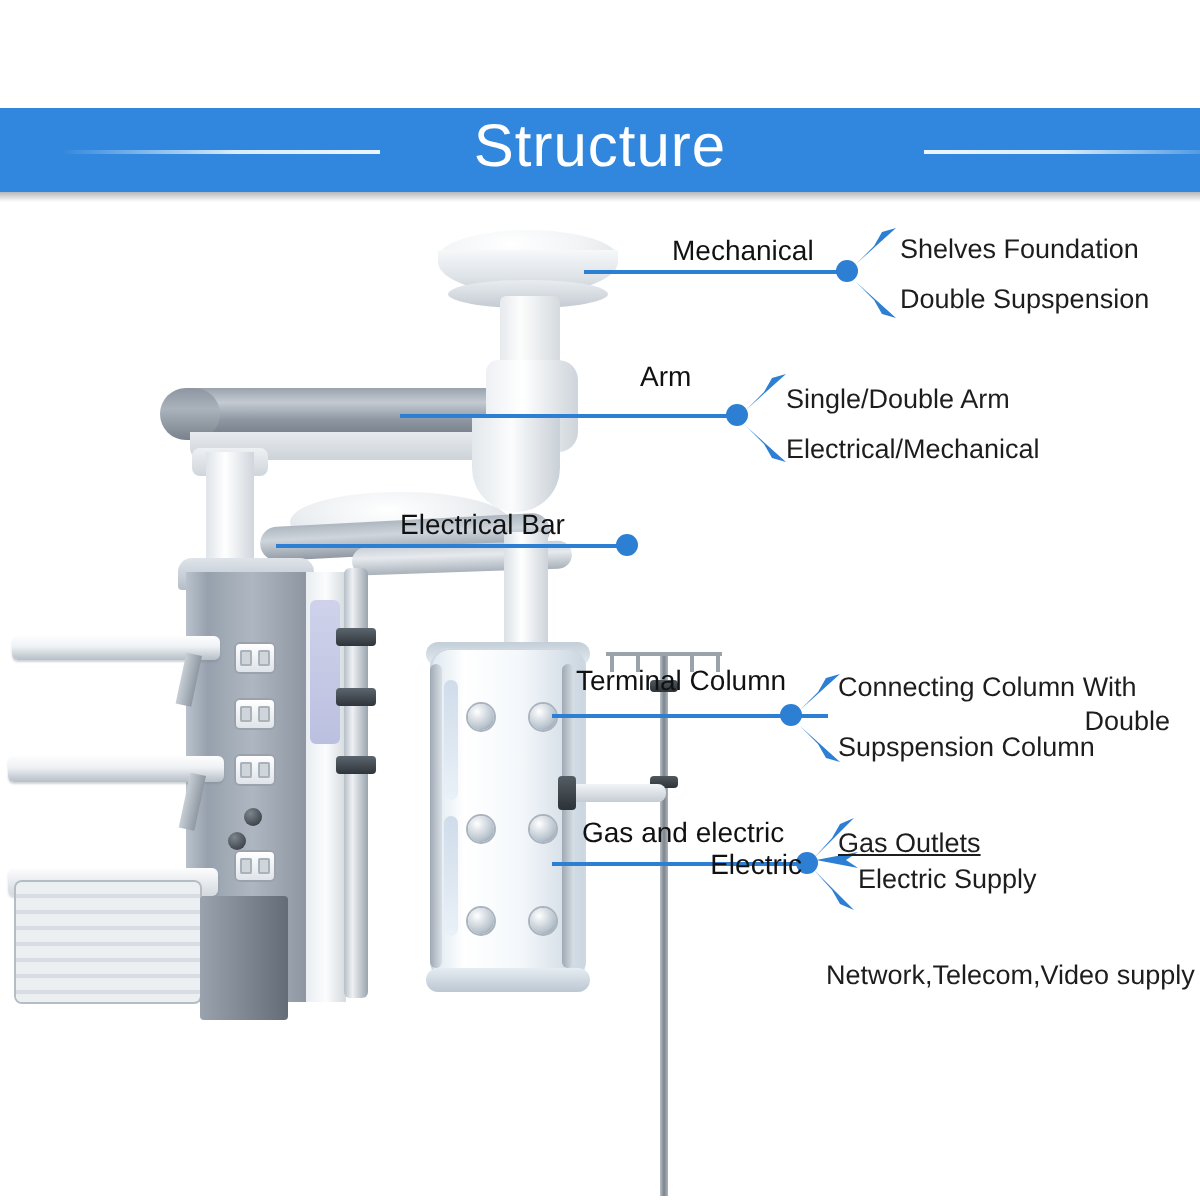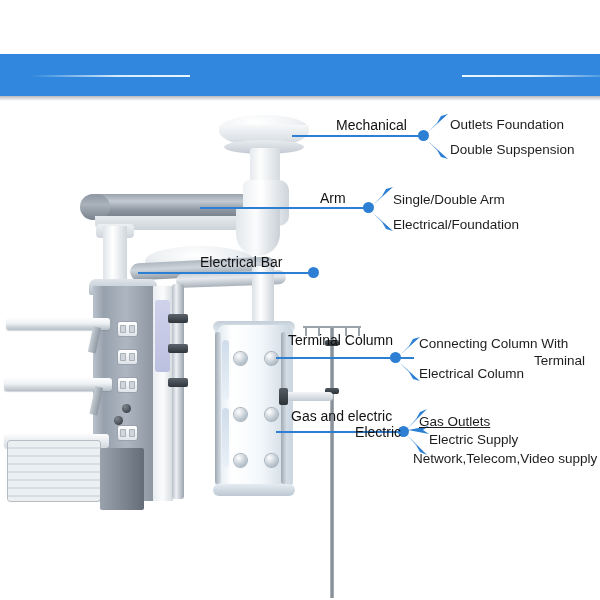--- a/index.html
+++ b/index.html
@@ -227,20 +227,21 @@
 </style>
 </head>
 <body>
 
 <div id="stage">
 
   <div class="banner"></div>
   <div class="banner-shadow"></div>
   <div class="banner-rule rule-left"></div>
   <div class="banner-rule rule-right"></div>
+  <div class="banner-title">Structure</div>
 
   <div class="art">
 
     <div class="found-disc"></div>
     <div class="found-body"></div>
     <div class="found-ring"></div>
     <div class="found-neck"></div>
 
     <div class="arm-bar"></div>
     <div class="arm-bar-cap"></div>
@@ -309,71 +310,71 @@
   <div>
     <div class="cline" style="left:292px;top:135px;width:131px;"></div>
     <div class="cdot" style="left:418px;top:130px;"></div>
     <svg class="arrowsvg" style="left:427px;top:113px;" width="22" height="20" viewBox="0 0 22 20">
       <path d="M1 19 L21 1 L14 3 L10 10 Z" fill="#2d7fd4"></path>
     </svg>
     <svg class="arrowsvg" style="left:427px;top:140px;" width="22" height="20" viewBox="0 0 22 20">
       <path d="M1 1 L21 19 L14 17 L10 10 Z" fill="#2d7fd4"></path>
     </svg>
     <div class="lbl-anchor" style="left:336px;top:117px;">Mechanical</div>
-    <div class="ctext" style="left:450px;top:117px;">Outlets Foundation</div>
+    <div class="ctext" style="left:450px;top:117px;">Shelves Foundation</div>
     <div class="ctext" style="left:450px;top:142px;">Double Supspension</div>
   </div>
 
   <div>
     <div class="cline" style="left:200px;top:207px;width:168px;"></div>
     <div class="cdot" style="left:363px;top:202px;"></div>
     <svg class="arrowsvg" style="left:372px;top:186px;" width="22" height="20" viewBox="0 0 22 20">
       <path d="M1 19 L21 1 L14 3 L10 10 Z" fill="#2d7fd4"></path>
     </svg>
     <svg class="arrowsvg" style="left:372px;top:212px;" width="22" height="20" viewBox="0 0 22 20">
       <path d="M1 1 L21 19 L14 17 L10 10 Z" fill="#2d7fd4"></path>
     </svg>
-    <div class="lbl-anchor" style="left:320px;top:190px;">Arm</div>
+    <div class="lbl-anchor" style="left:320px;top:180px;">Arm</div>
     <div class="ctext" style="left:393px;top:192px;">Single/Double Arm</div>
-    <div class="ctext" style="left:393px;top:217px;">Electrical/Foundation</div>
+    <div class="ctext" style="left:393px;top:217px;">Electrical/Mechanical</div>
   </div>
 
   <div>
     <div class="cline" style="left:138px;top:272px;width:175px;"></div>
     <div class="cdot" style="left:308px;top:267px;"></div>
     <div class="lbl-anchor" style="left:200px;top:254px;">Electrical Bar</div>
   </div>
 
   <div>
     <div class="cline" style="left:276px;top:357px;width:138px;"></div>
     <div class="cdot" style="left:390px;top:352px;"></div>
     <svg class="arrowsvg" style="left:399px;top:336px;" width="22" height="20" viewBox="0 0 22 20">
       <path d="M1 19 L21 1 L14 3 L10 10 Z" fill="#2d7fd4"></path>
     </svg>
     <svg class="arrowsvg" style="left:399px;top:362px;" width="22" height="20" viewBox="0 0 22 20">
       <path d="M1 1 L21 19 L14 17 L10 10 Z" fill="#2d7fd4"></path>
     </svg>
     <div class="lbl-anchor" style="left:288px;top:332px;">Terminal Column</div>
     <div class="ctext" style="left:419px;top:336px;">Connecting Column With</div>
-    <div class="ctext lbl-right" style="left:419px;top:353px;width:166px;text-align:right;">Terminal</div>
-    <div class="ctext" style="left:419px;top:366px;">Electrical Column</div>
+    <div class="ctext lbl-right" style="left:419px;top:353px;width:166px;text-align:right;">Double</div>
+    <div class="ctext" style="left:419px;top:366px;">Supspension Column</div>
   </div>
 
   <div>
     <div class="cline" style="left:276px;top:431px;width:127px;"></div>
     <div class="cdot" style="left:398px;top:426px;"></div>
     <svg class="arrowsvg" style="left:406px;top:408px;" width="22" height="22" viewBox="0 0 22 22">
       <path d="M1 21 L21 1 L14 4 L10 11 Z" fill="#2d7fd4"></path>
     </svg>
     <svg class="arrowsvg" style="left:408px;top:424px;" width="22" height="12" viewBox="0 0 22 12">
       <path d="M0 6 L21 2 L15 6 L21 10 Z" fill="#2d7fd4"></path>
     </svg>
     <svg class="arrowsvg" style="left:406px;top:434px;" width="22" height="22" viewBox="0 0 22 22">
       <path d="M1 1 L21 21 L14 18 L10 11 Z" fill="#2d7fd4"></path>
     </svg>
     <div class="lbl-anchor" style="left:291px;top:408px;">Gas and electric</div>
     <div class="lbl-anchor" style="left:291px;top:424px;width:110px;text-align:right;">Electric</div>
     <div class="ctext" style="left:419px;top:414px;text-decoration:underline;">Gas Outlets</div>
     <div class="ctext" style="left:429px;top:432px;">Electric Supply</div>
-    <div class="ctext" style="left:413px;top:451px;text-align:center;">Network,Telecom,Video supply</div>
+    <div class="ctext" style="left:413px;top:480px;text-align:center;">Network,Telecom,Video supply</div>
   </div>
 
 </div>
 
 </body></html>

